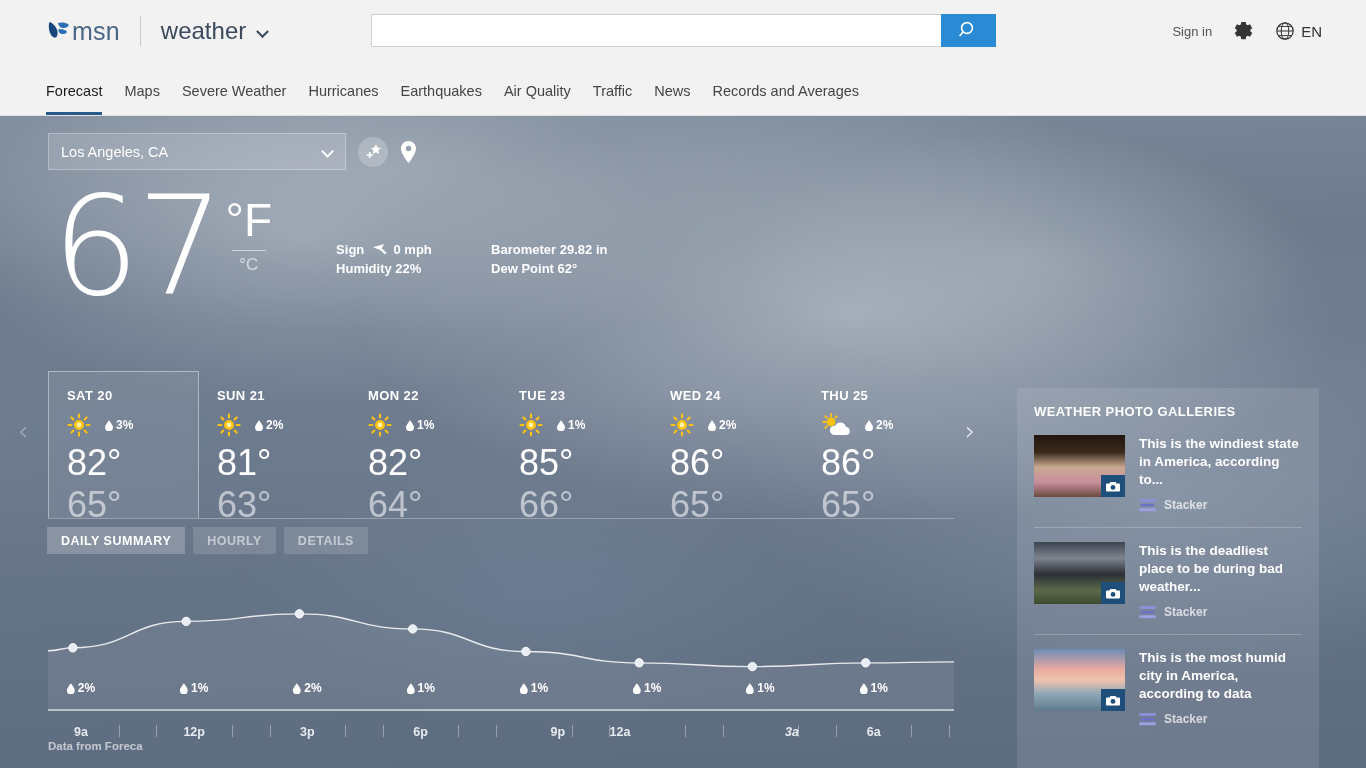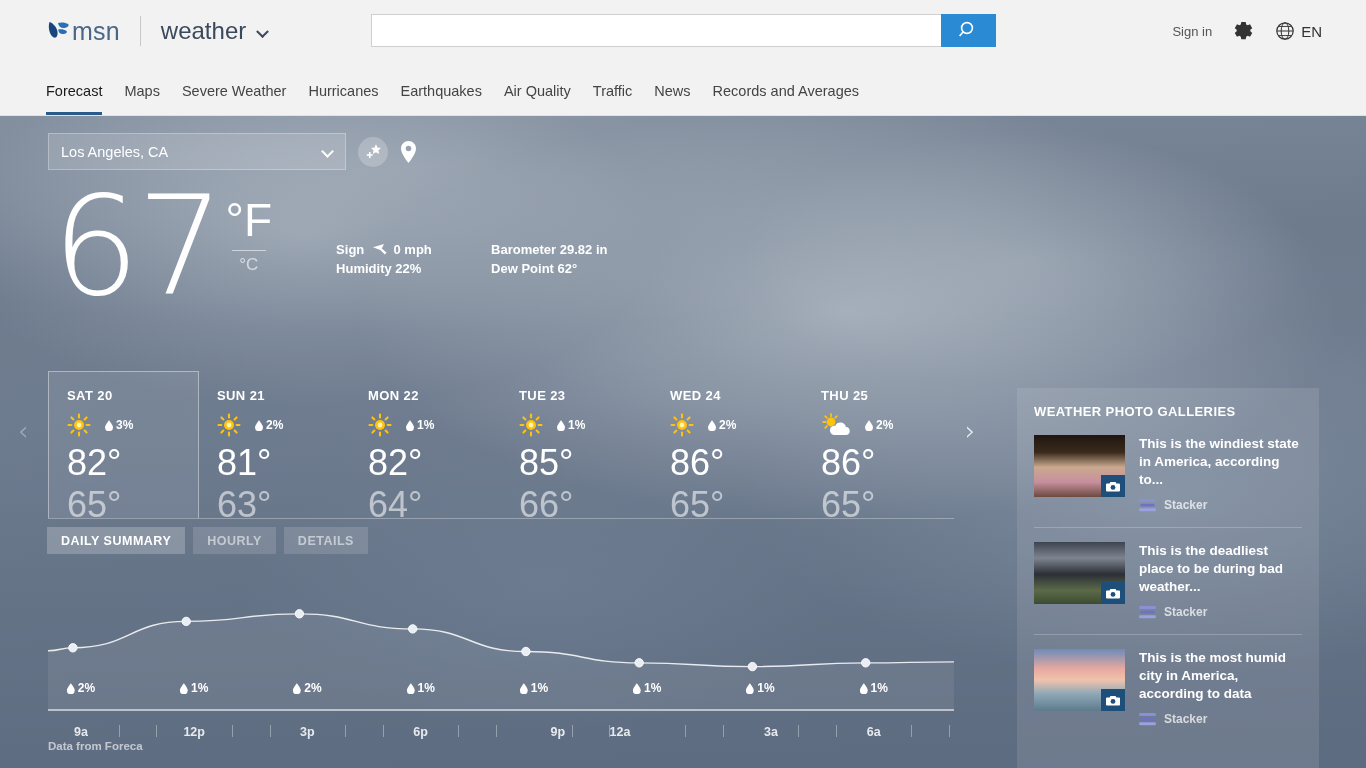--- a/index.html
+++ b/index.html
@@ -605,21 +605,21 @@
           </div>
         </div>
       <div class="axis-line"></div>
       <div class="axis-row" id="axis-row">
           <div class="axis-lbl" style="left: 32.915px;">9a</div>
           <div class="axis-lbl" style="left: 146.165px;">12p</div>
           <div class="axis-lbl" style="left: 259.415px;">3p</div>
           <div class="axis-lbl" style="left: 372.665px;">6p</div>
           <div class="axis-lbl" style="left: 485.915px; margin-left: 24px;">9p</div>
           <div class="axis-lbl" style="left: 572px;">12a</div>
-          <div class="axis-lbl" style="left: 723px;">3a</div>
+          <div class="axis-lbl" style="left: 744px; font-style: italic;">3a</div>
           <div class="axis-lbl" style="left: 825.665px;">6a</div>
           <div class="axis-tick" style="left: 70.665px;"></div>
           <div class="axis-tick" style="left: 108.415px;"></div>
           <div class="axis-tick" style="left: 183.915px;"></div>
           <div class="axis-tick" style="left: 221.665px;"></div>
           <div class="axis-tick" style="left: 297.165px;"></div>
           <div class="axis-tick" style="left: 334.915px;"></div>
           <div class="axis-tick" style="left: 410.415px;"></div>
           <div class="axis-tick" style="left: 448.165px;"></div>
           <div class="axis-tick" style="left: 523.665px;"></div>

